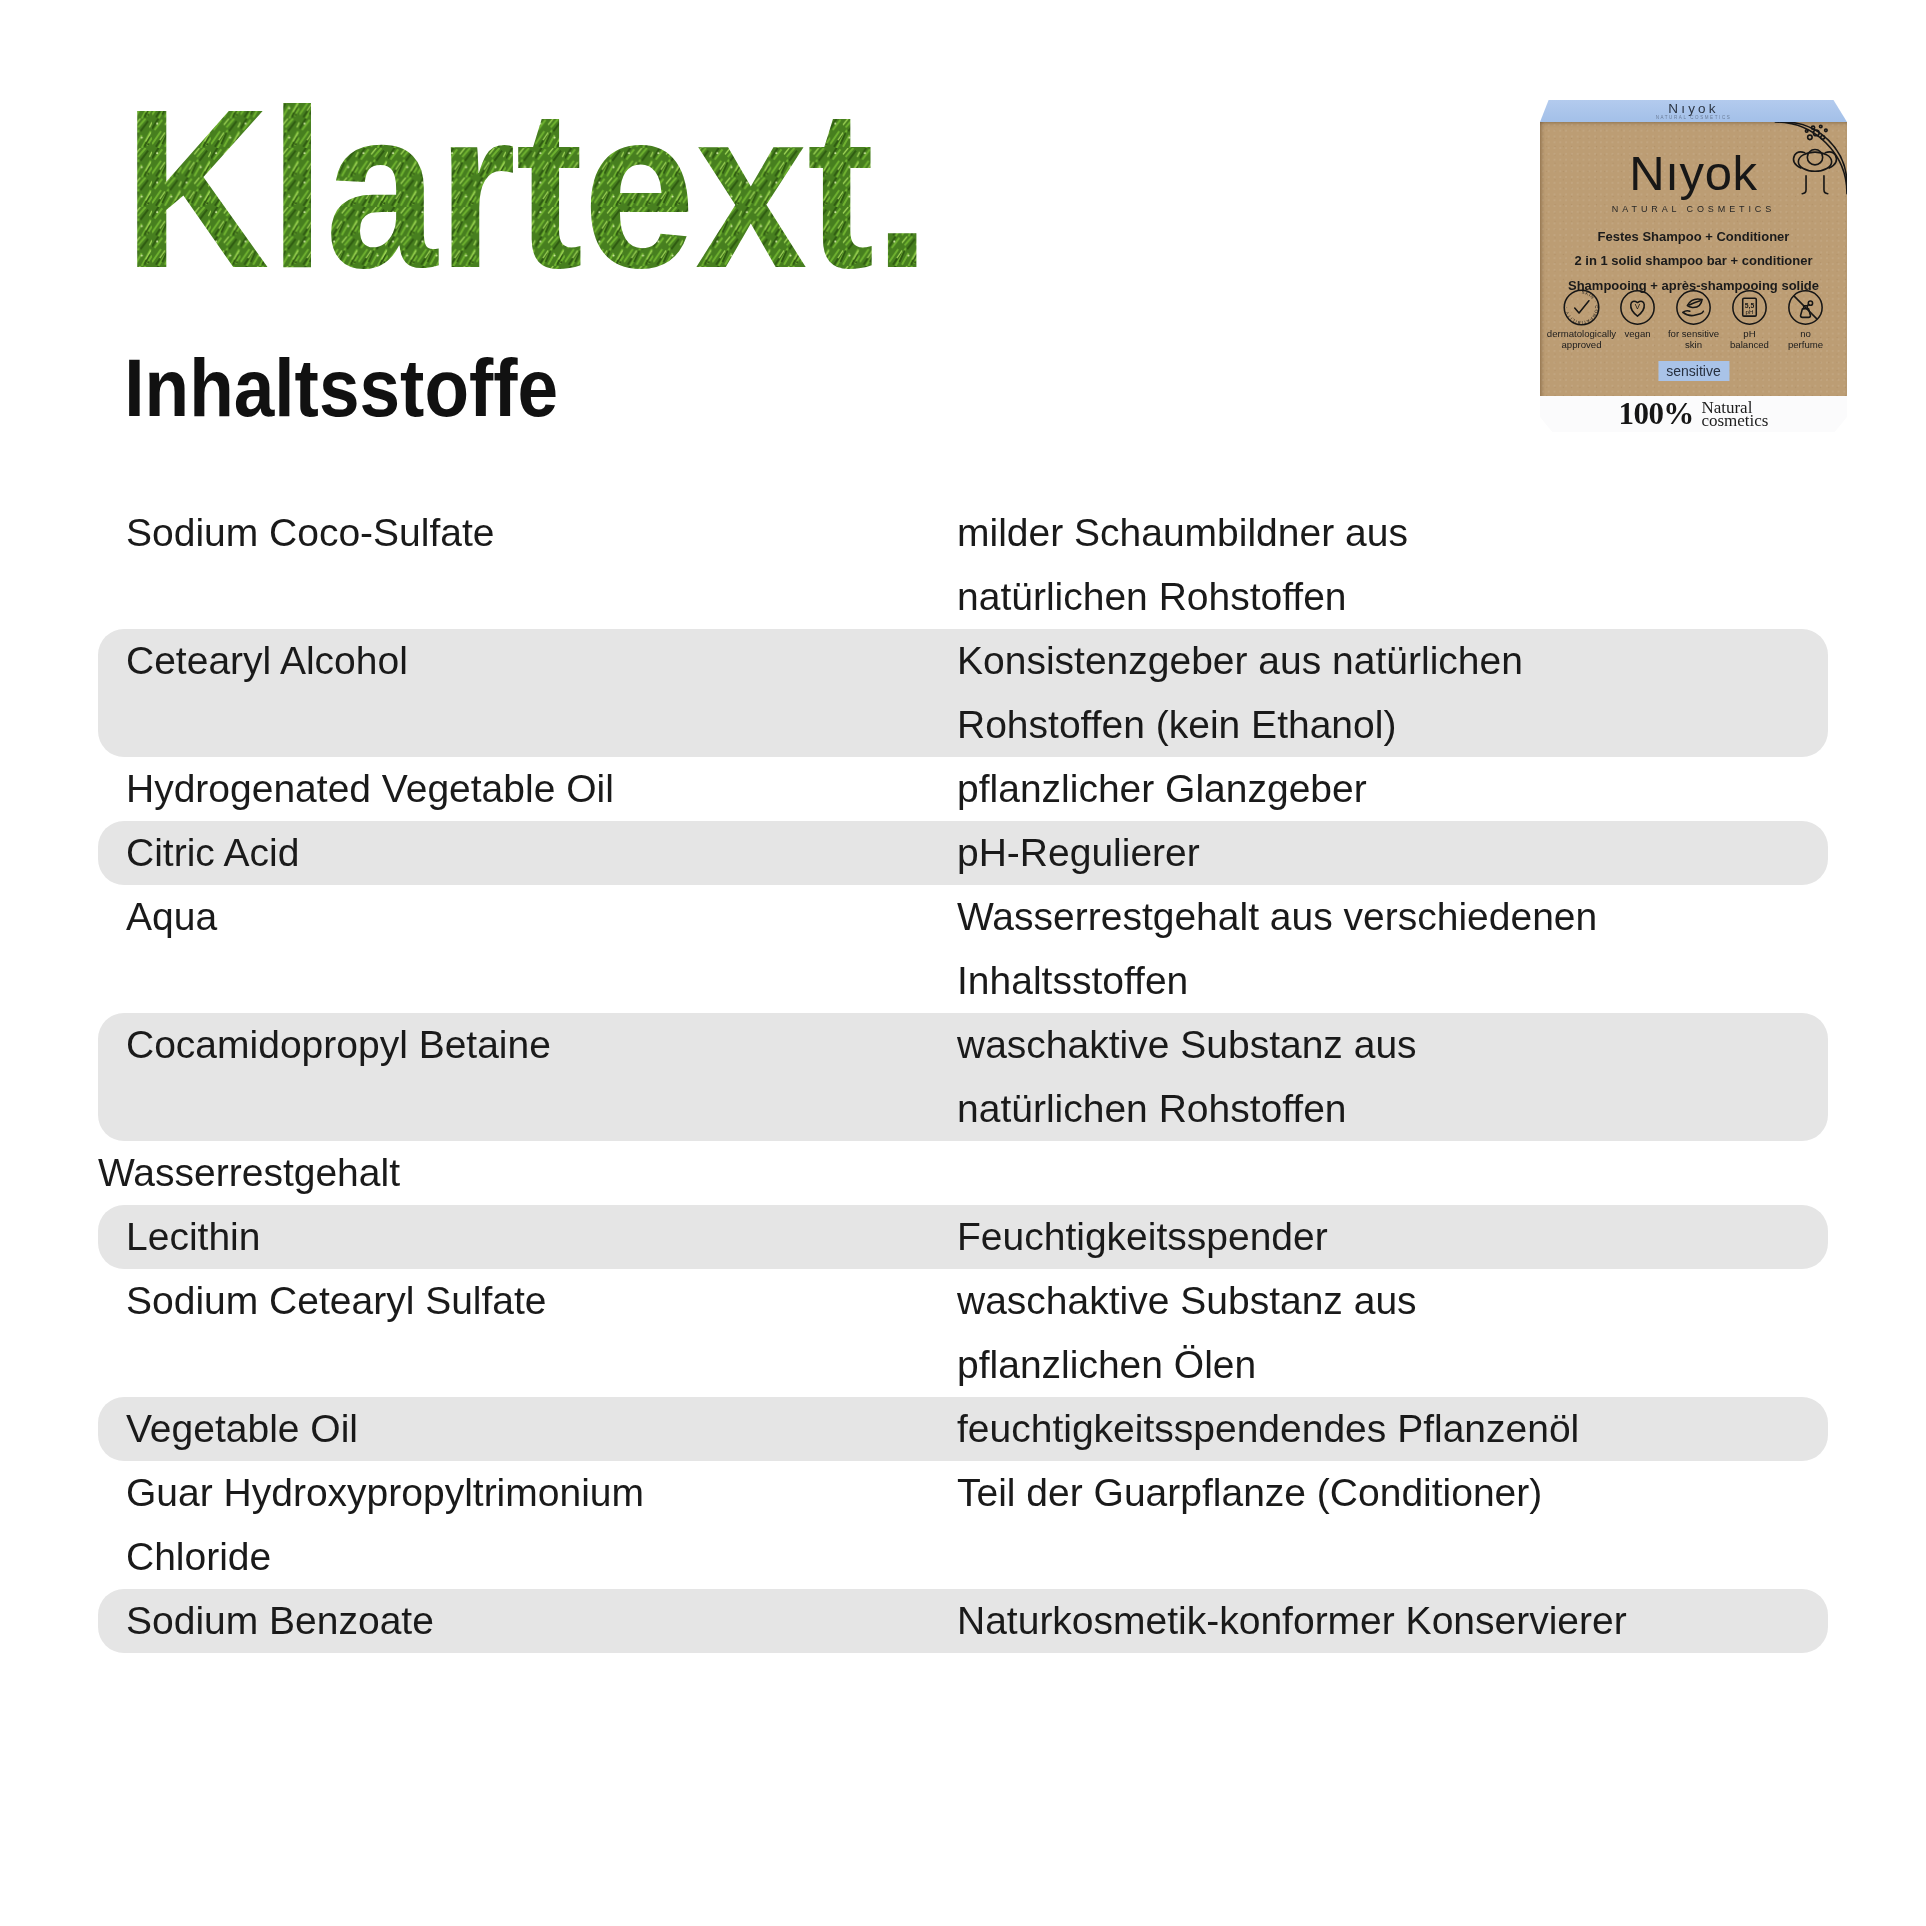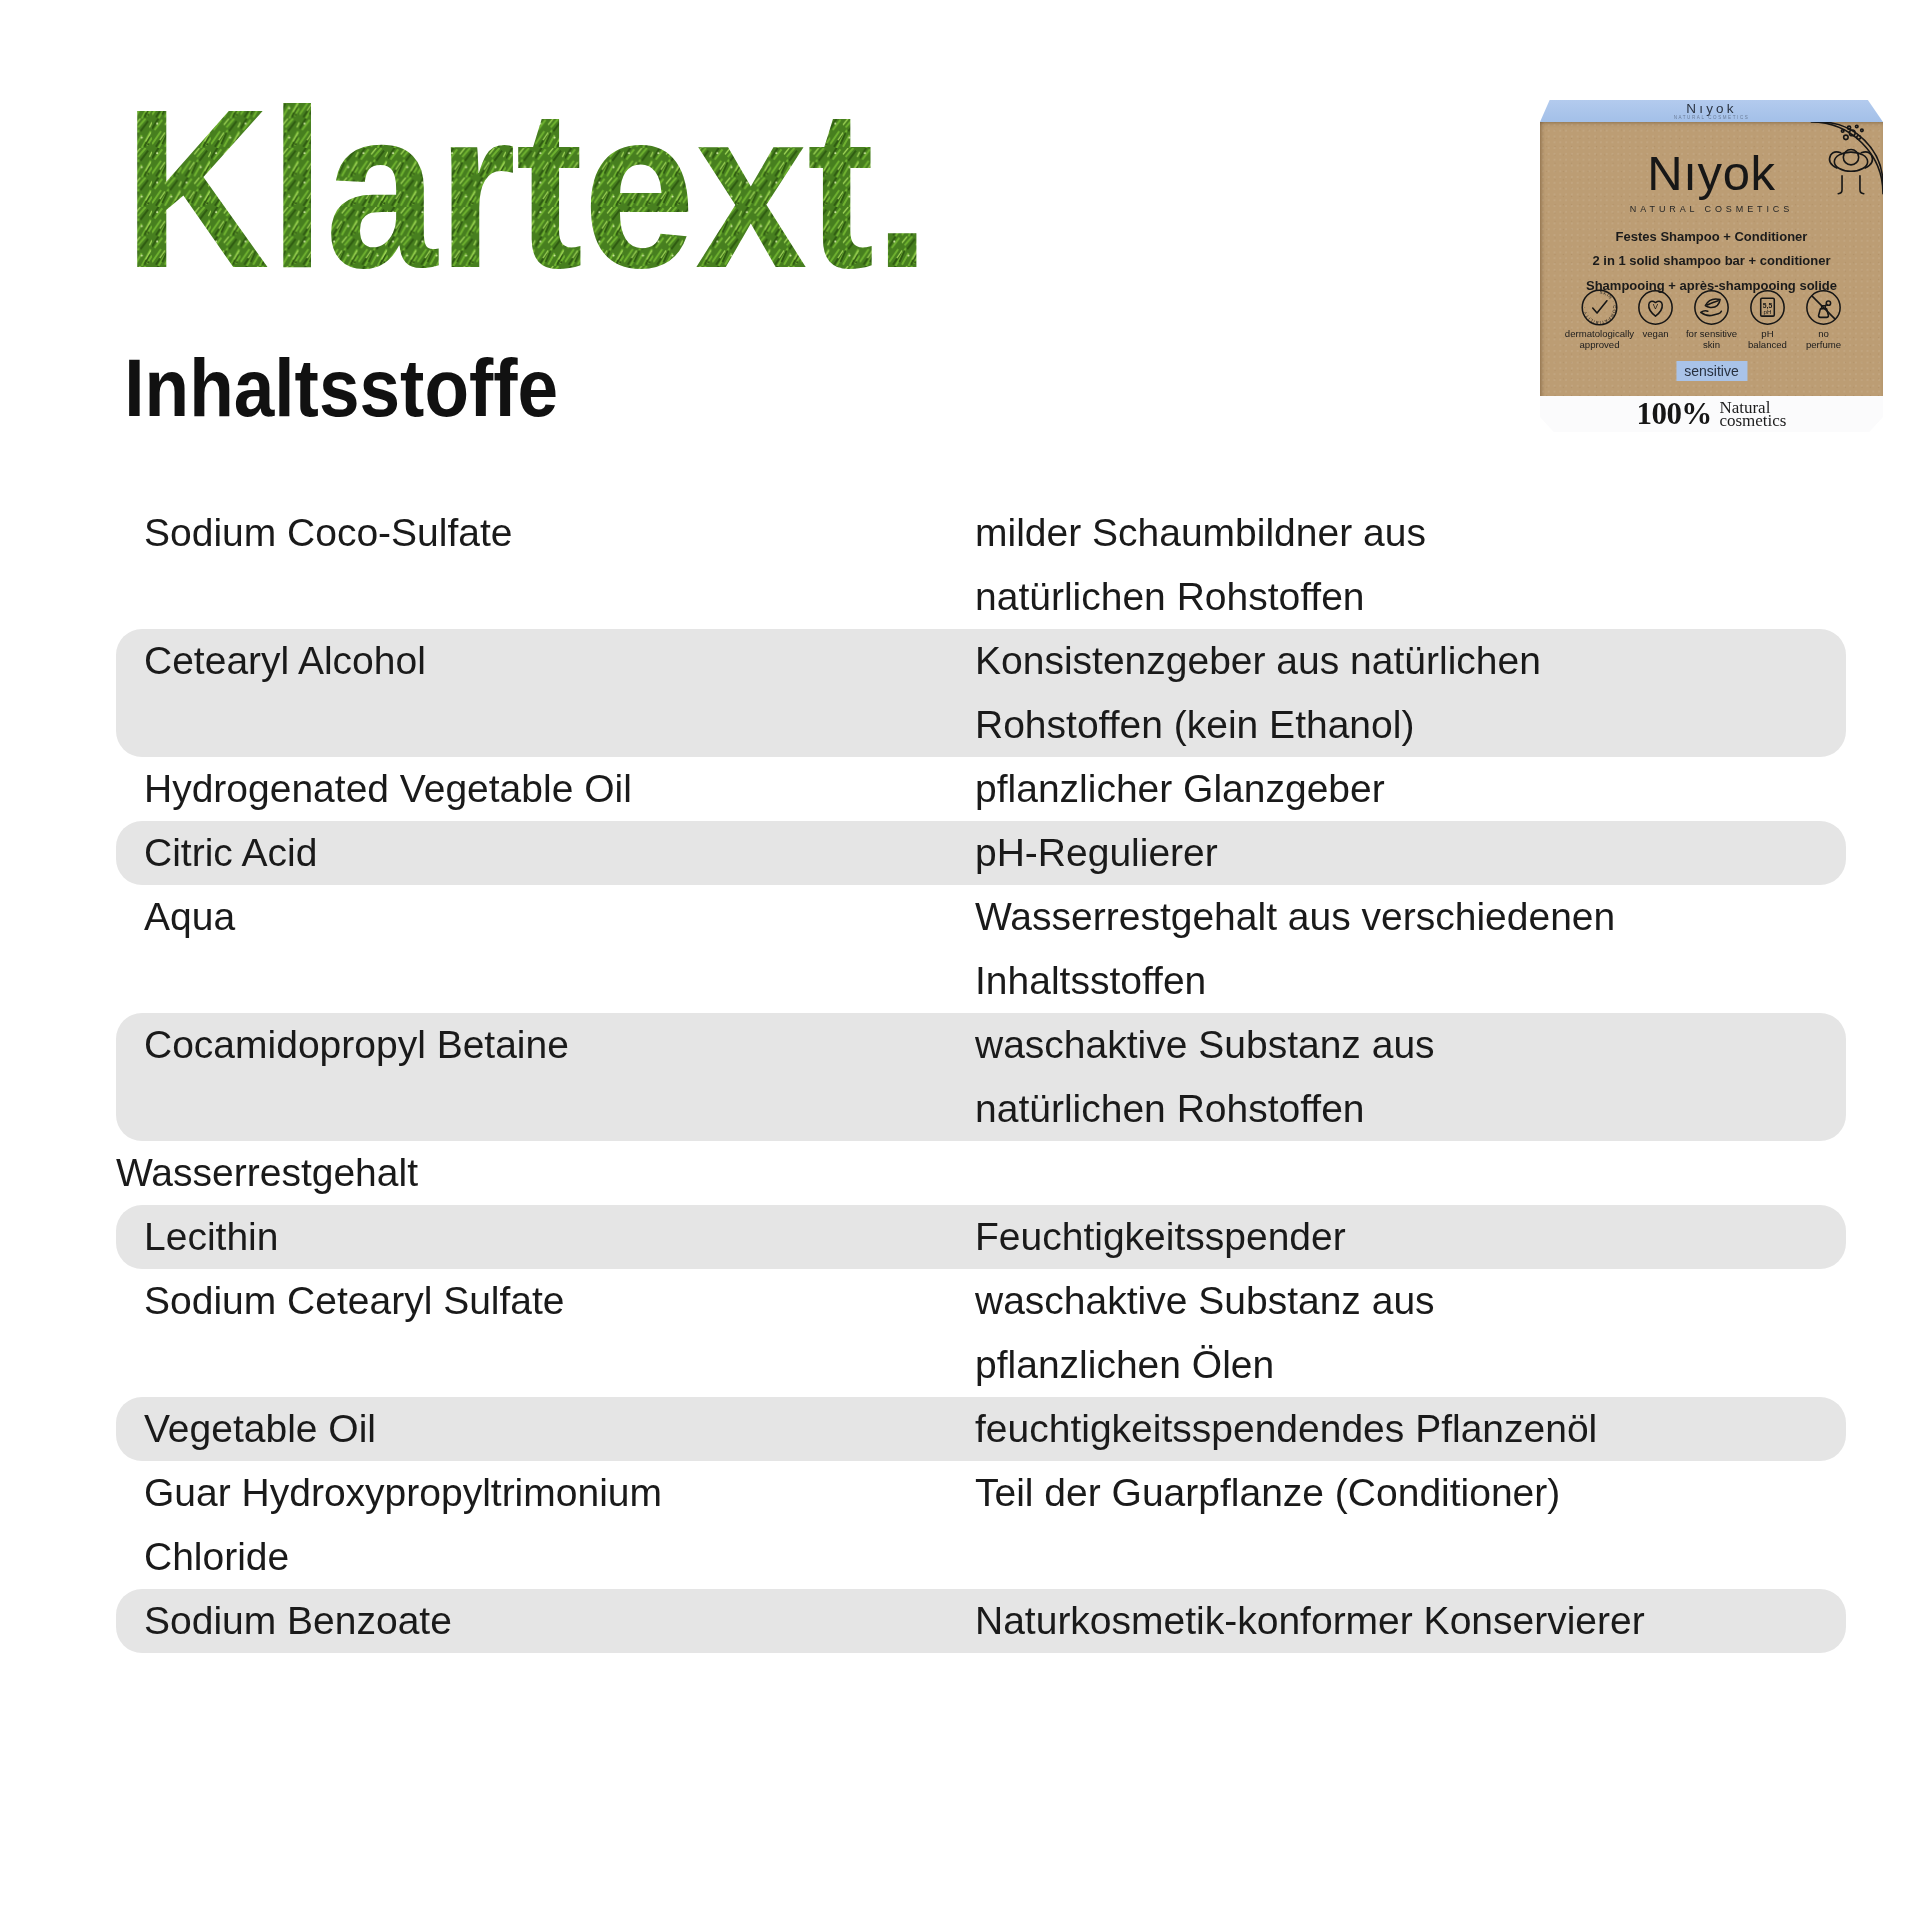--- a/index.html
+++ b/index.html
@@ -4,31 +4,31 @@
 <style>
   html,body{margin:0;padding:0;background:#ffffff;}
   body{width:1926px;height:1926px;position:relative;overflow:hidden;
        font-family:"Liberation Sans","DejaVu Sans",sans-serif;color:#191919;}
 
   
   #klartext-logo{position:absolute;left:122px;top:89px;width:828px;height:200px;}
   #section-heading{position:absolute;left:123px;top:347px;width:475px;height:90px;}
 
   
-  .itable{position:absolute;left:116px;top:501px;width:1730px;}
+  .itable{position:absolute;left:98px;top:501px;width:1730px;}
   .trow{display:flex;}
   .trow.h1{height:64px;}
   .trow.h2{height:128px;}
   .trow.shaded{background:#e5e5e5;border-radius:26px;}
   .cl{width:859px;padding-left:28px;box-sizing:border-box;}
   .cr{flex:1;padding-right:13px;}
   .tline{height:64px;line-height:64px;font-size:39px;white-space:nowrap;color:#1a1a1a;}
 
   
-  .pbox{position:absolute;left:1540px;top:100px;width:343px;}
+  .pbox{position:absolute;left:1540px;top:100px;width:307px;}
   .lid{height:22px;background:linear-gradient(180deg,#b3cbee,#a3c0e8);
        clip-path:polygon(2.8% 0,95.6% 0,100% 100%,0 100%);
        display:flex;flex-direction:column;align-items:center;justify-content:center;}
   .lid-brand{font-size:13.5px;letter-spacing:3.2px;color:#2b3442;line-height:13px;}
   .lid-sub{font-size:4.5px;letter-spacing:1.6px;color:#4a566b;opacity:.65;line-height:5.8px;}
   .face{position:relative;height:274px;
         background-color:#bc9d74;
         background-image:radial-gradient(rgba(255,255,255,.10) 0.6px,transparent 1px),
                          radial-gradient(rgba(110,75,35,.13) 0.6px,transparent 1px);
         background-size:5.8px 5.8px,8.3px 8.3px;background-position:0 0,2.6px 3.9px;

